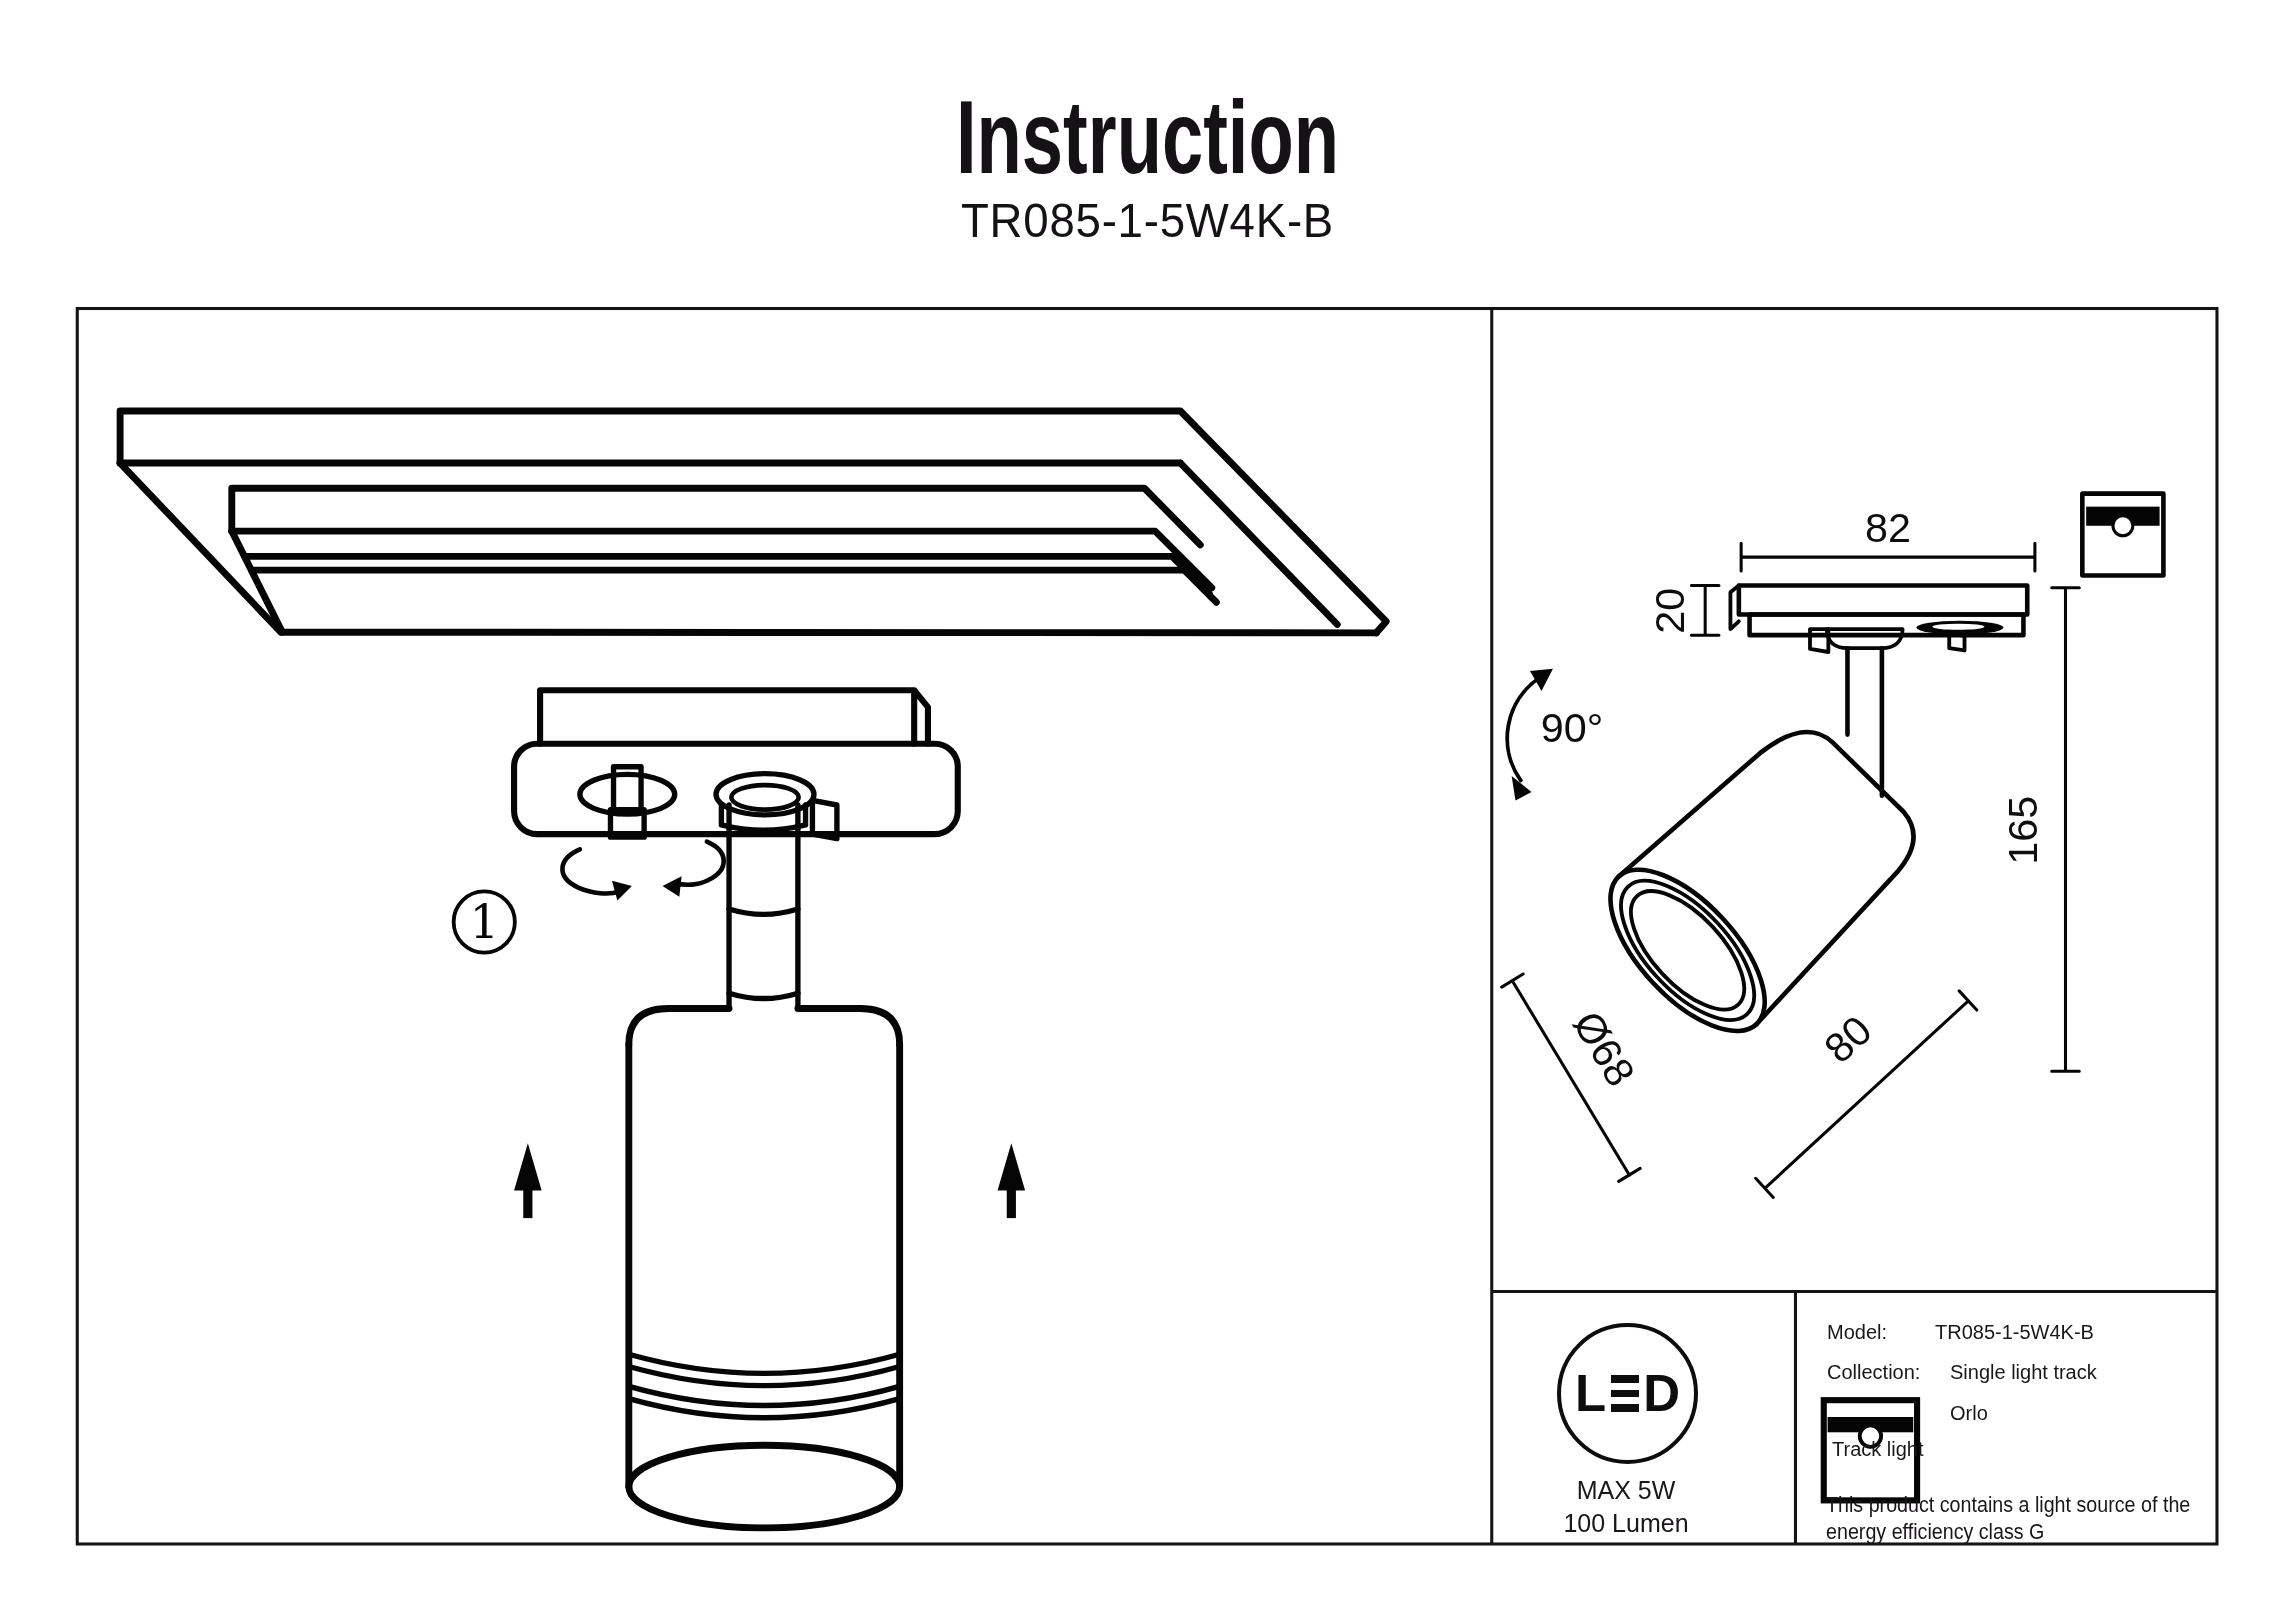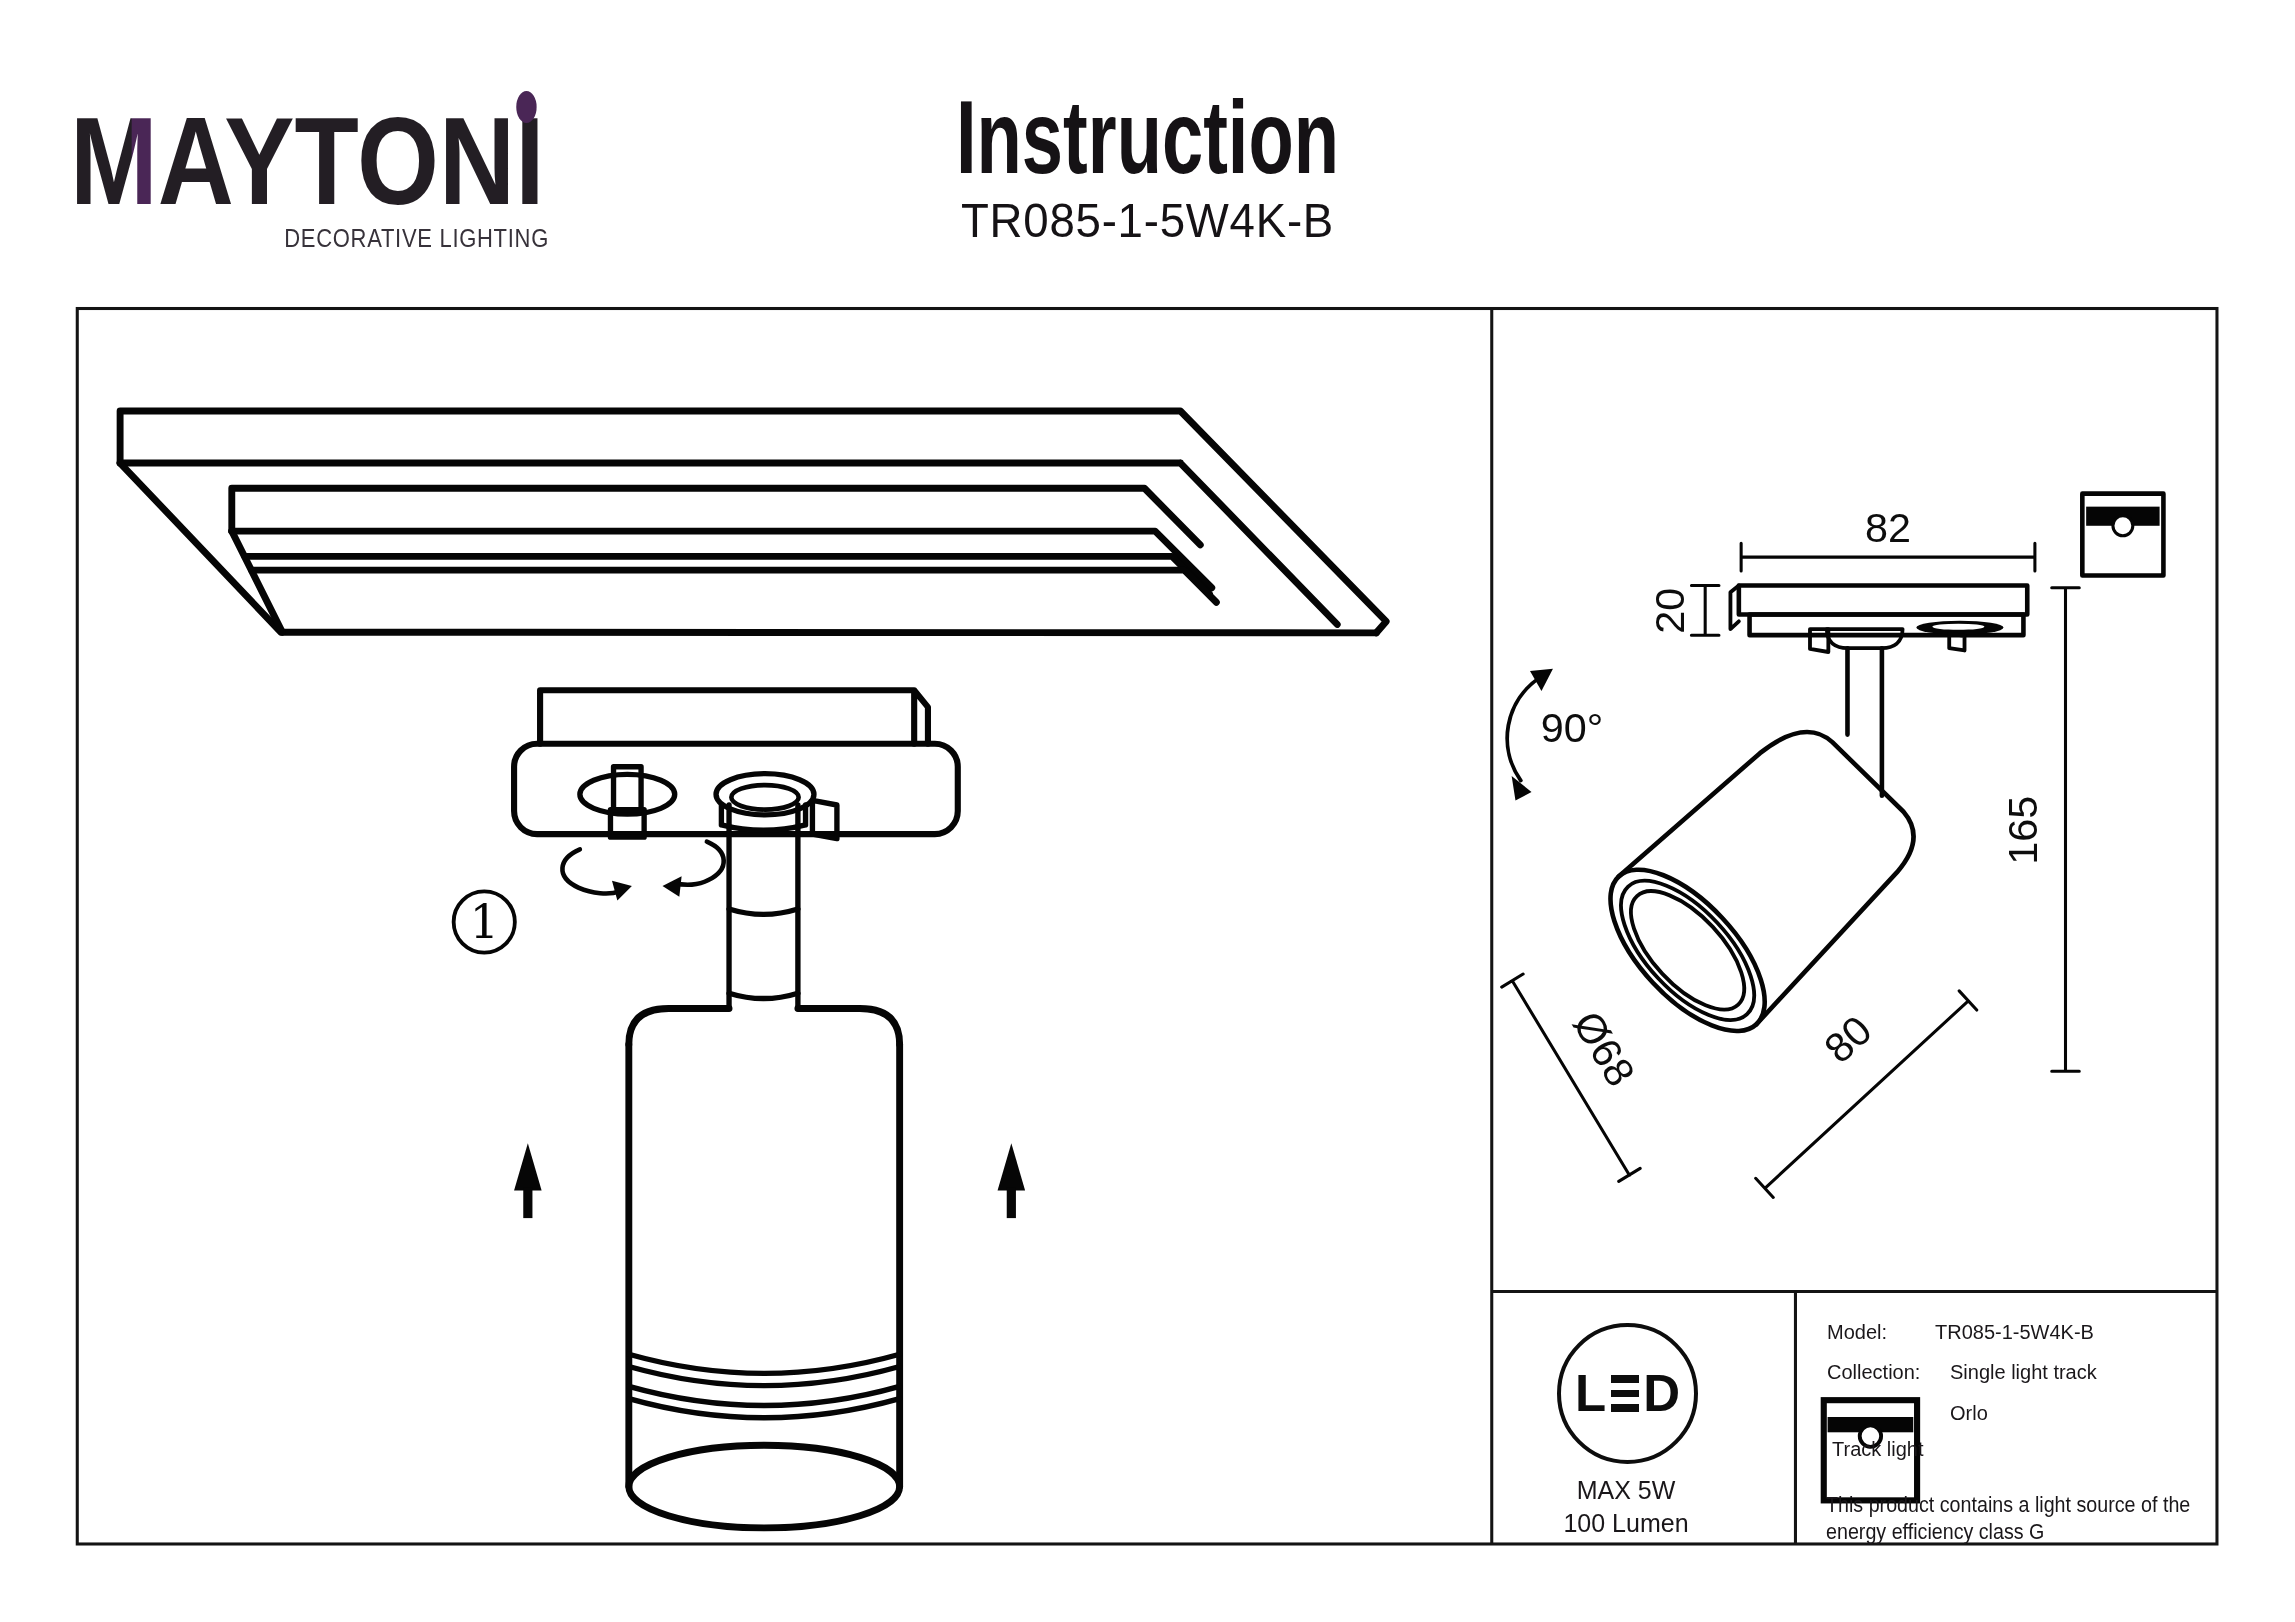--- a/index.html
+++ b/index.html
@@ -32,24 +32,20 @@
   .cell-text{white-space:nowrap;line-height:1.1;}
   .badge-line{left:1492px;width:268px;text-align:center;font-size:25px;}
   .spec-label{font-size:20px;}
   .note{font-size:21.4px;transform:scaleX(.92);transform-origin:left top;}
 </style>
 </head>
 <body>
 
 <div class="page">
 
-  <div class="abs logo-wrap">
-    <div class="logo-text"><span class="logo-m">M</span><span>AYTON</span><span class="logo-i"><span class="i-dot"></span><span>I</span></span></div>
-    <div class="tagline">DECORATIVE LIGHTING</div>
-  </div>
 
   <div class="abs title">Instruction</div>
   <div class="abs subtitle">TR085-1-5W4K-B</div>
 
   <svg class="abs" style="left:0;top:0" width="2295" height="1623" viewBox="0 0 3000 2121">
 
     <g stroke="#141414" stroke-width="4" fill="none">
       <rect x="101" y="403" width="2797" height="1615"></rect>
       <line x1="1950" y1="403" x2="1950" y2="2018"></line>
       <line x1="1950" y1="1688" x2="2898" y2="1688"></line>

